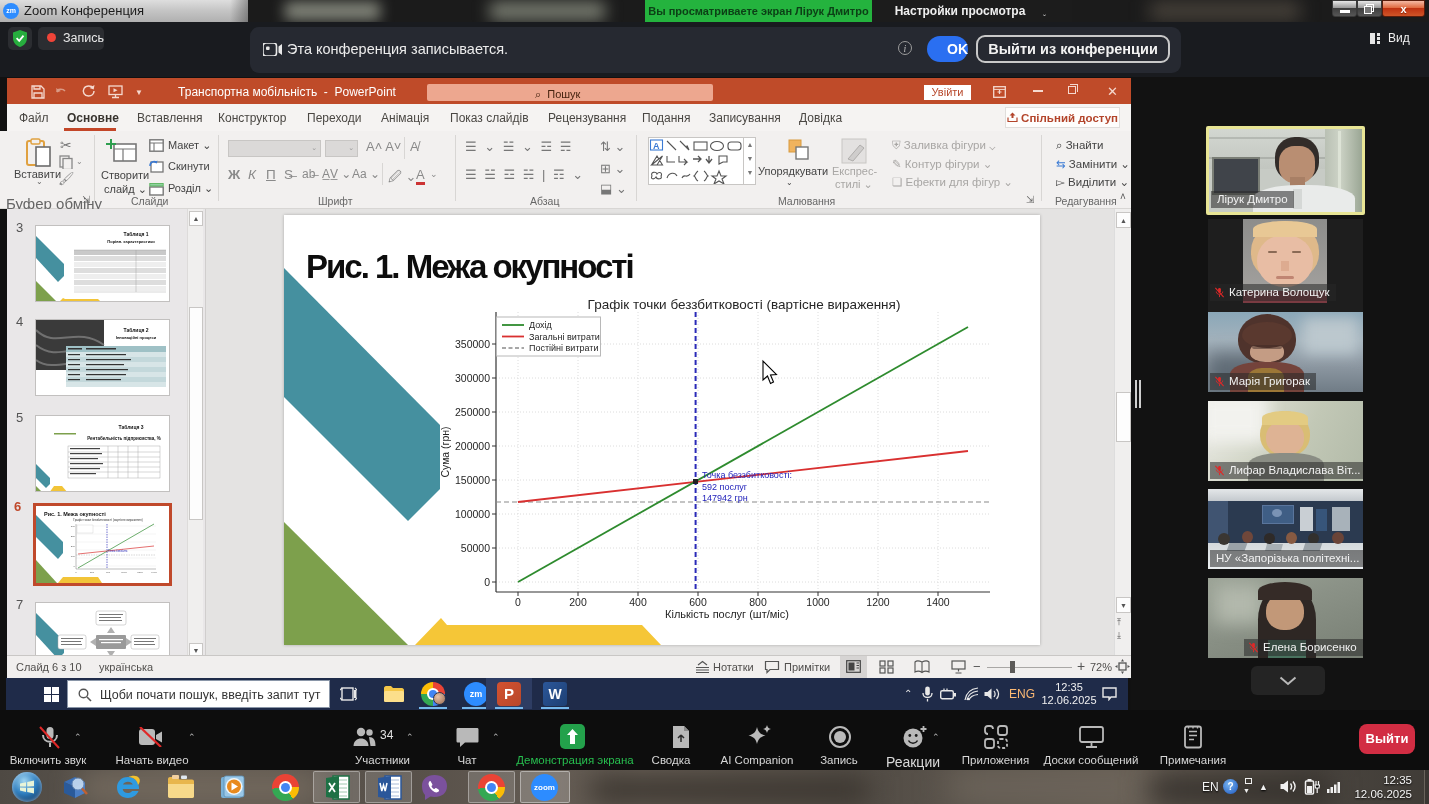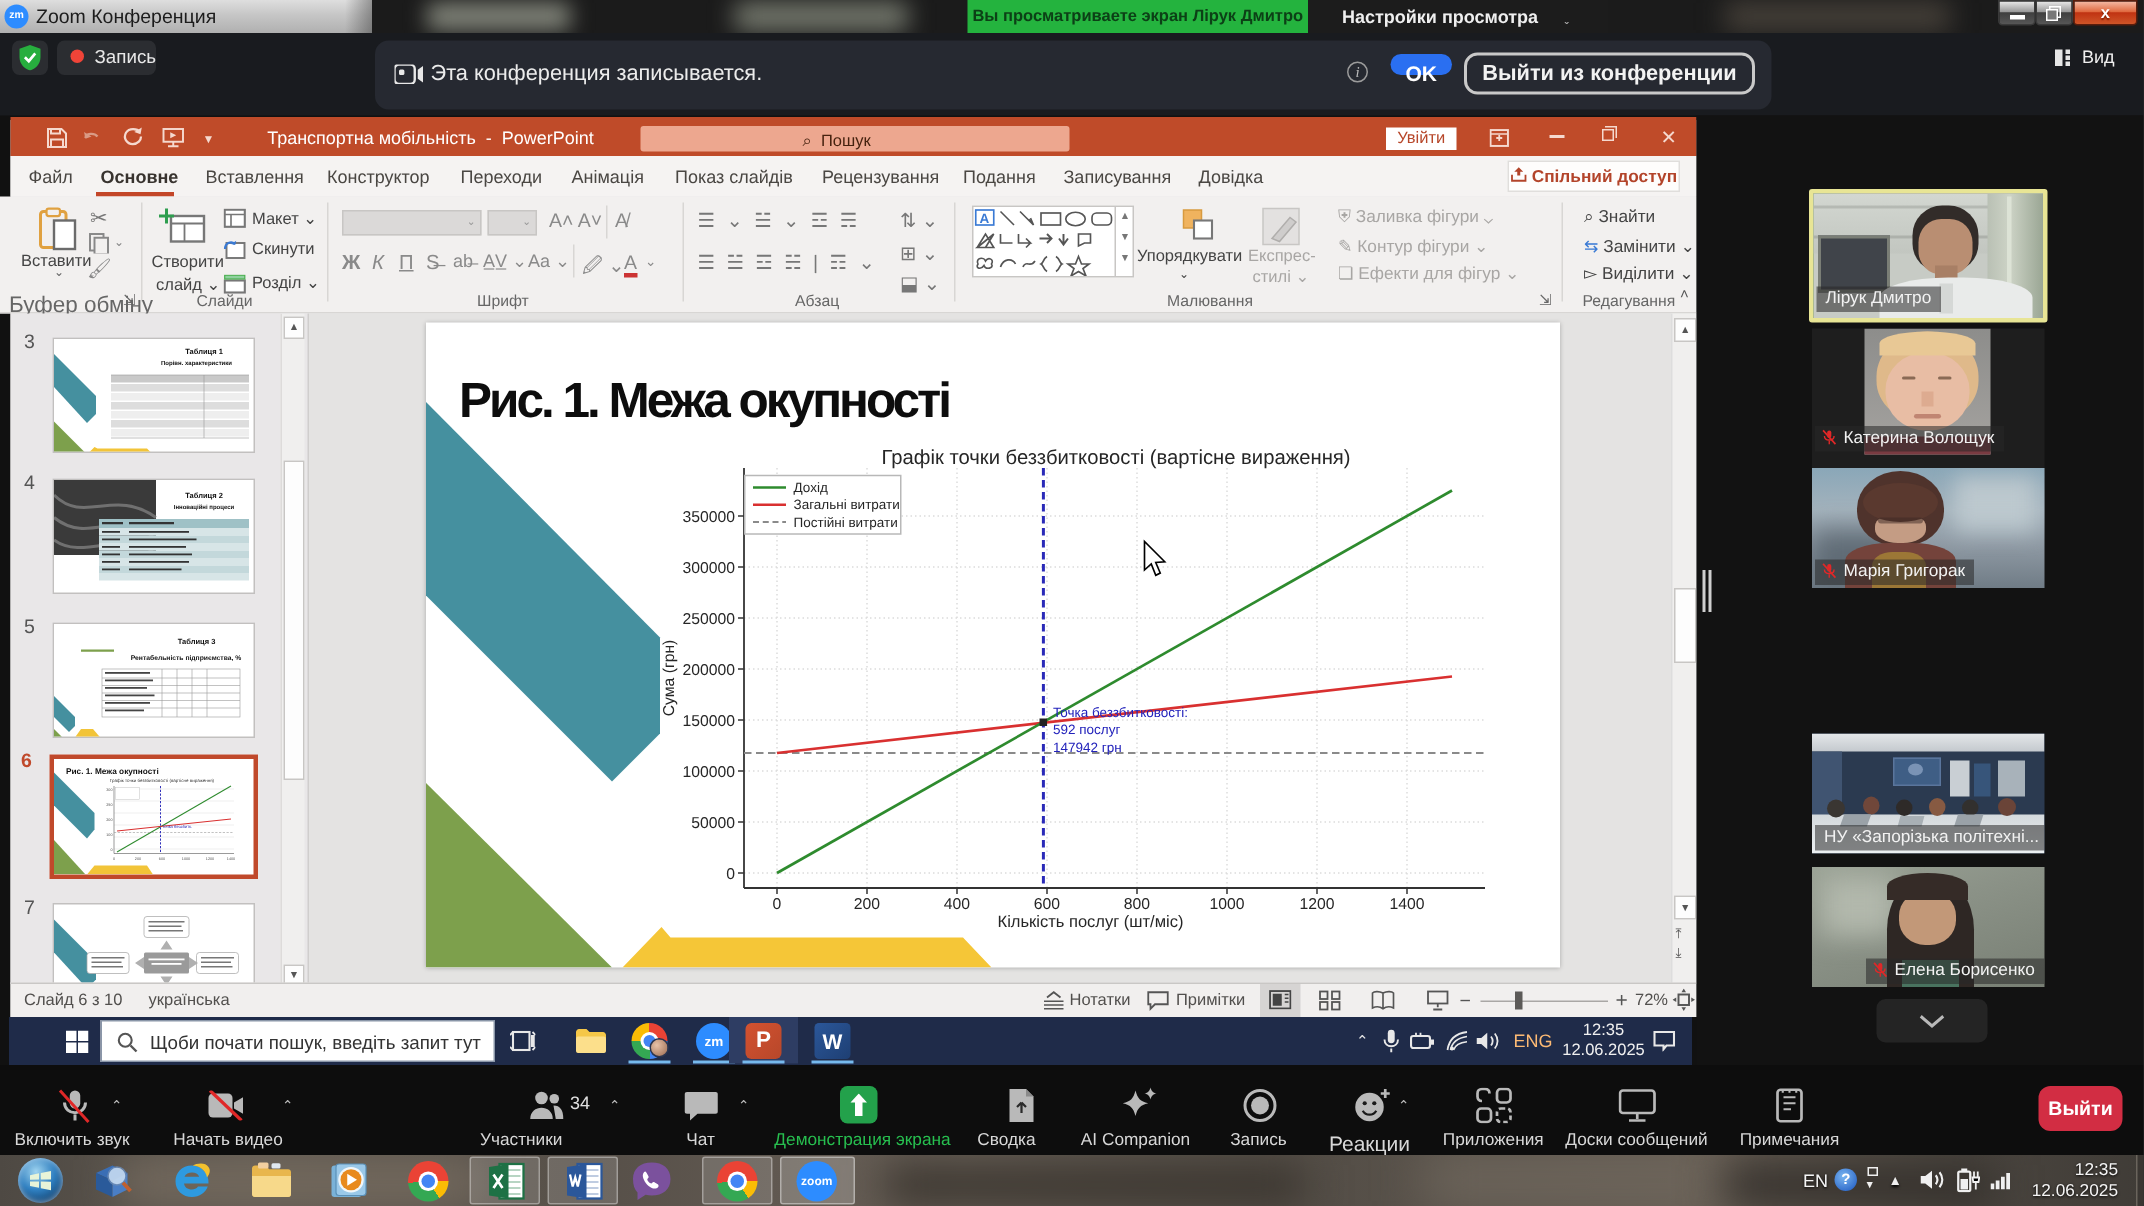--- a/index.html
+++ b/index.html
@@ -43,21 +43,21 @@
   <div class="abs" style="left:38px;top:5px;width:66px;height:23px;background:#2b2d31;border-radius:5px;color:#e8e8e8;font-size:12.5px;line-height:23px;"><span style="display:inline-block;width:9px;height:9px;border-radius:50%;background:#f04438;margin:0 7px 0 9px;"></span>Запись</div>
 
   <div class="abs" style="left:250px;top:5px;width:931px;height:46px;background:#262931;border-radius:9px;"></div>
   <svg class="abs" style="left:263px;top:21px;" width="20" height="13" viewBox="0 0 20 13">
         <rect x="0" y="0" width="13.5" height="13" rx="3" fill="none" stroke="#e8e8e8" stroke-width="1.6"></rect>
         <rect x="3" y="3.4" width="3.6" height="3.6" rx="1" fill="#e8e8e8"></rect>
         <path d="M15.5 3.5 L19 1 V12 L15.5 9.5 Z" fill="#e8e8e8"></path>
       </svg>
   <div class="abs" style="left:287px;top:19px;font-size:14.5px;color:#ececec;">Эта конференция записывается.</div>
   <div class="abs" style="left:898px;top:19px;width:14px;height:14px;border:1px solid #9b9b9b;border-radius:50%;color:#bbb;font-size:10px;text-align:center;line-height:14px;font-family:'Liberation Serif',serif;font-style:italic;">i</div>
-  <div class="abs" style="left:927px;top:14px;width:41px;height:14px;background:#2a6ff1;border-radius:13px;color:#fff;font-size:14px;font-weight:bold;text-align:center;line-height:26px;">OK</div>
+  <div class="abs" style="left:927px;top:14px;width:41px;height:26px;background:#2a6ff1;border-radius:13px;color:#fff;font-size:14px;font-weight:bold;text-align:right;line-height:26px;">OK</div>
   <div class="abs" style="left:976px;top:13px;width:194px;height:28px;border:2px solid #c9c9c9;border-radius:9px;color:#f2f2f2;font-size:14.5px;font-weight:bold;text-align:center;line-height:25px;">Выйти из конференции</div>
 
   <div class="abs" style="left:1370px;top:11px;width:13px;height:11px;">
         <div class="abs" style="left:0;top:0;width:5px;height:11px;background:#e6e6e6;"></div>
         <div class="abs" style="left:7px;top:0;width:3px;height:3px;background:#e6e6e6;"></div>
         <div class="abs" style="left:7px;top:4px;width:3px;height:3px;background:#e6e6e6;"></div>
         <div class="abs" style="left:7px;top:8px;width:3px;height:3px;background:#e6e6e6;"></div>
       </div>
   <div class="abs" style="left:1388px;top:9px;font-size:12px;color:#f0f0f0;">Вид</div>
 </div>
@@ -666,21 +666,21 @@
   <div class="abs" style="left:107px;top:44px;width:90px;text-align:center;font-size:11.5px;">Начать видео</div>
 
   <svg class="abs" style="left:352px;top:16px;" width="24" height="22" viewBox="0 0 24 22">
         <circle cx="9" cy="6" r="4.2" fill="#b9b9b9"></circle>
         <path d="M1.5 20 C1.5 10 16.5 10 16.5 20 Z" fill="#b9b9b9"></path>
         <circle cx="17.5" cy="6.5" r="3.2" fill="#b9b9b9"></circle>
         <path d="M17 11 C21.5 11 23.5 14 23.5 20 H18.5" fill="#b9b9b9"></path>
       </svg>
   <div class="abs" style="left:380px;top:18px;font-size:12px;color:#e0e0e0;">34</div>
   <div class="abs" style="left:406px;top:22px;font-size:9px;color:#bbb;">⌃</div>
-  <div class="abs" style="left:320px;top:44px;width:90px;text-align:left;font-size:11.5px;">Участники</div>
+  <div class="abs" style="left:320px;top:44px;width:90px;text-align:right;font-size:11.5px;">Участники</div>
 
   <svg class="abs" style="left:456px;top:17px;" width="23" height="21" viewBox="0 0 23 21">
         <path d="M2 1 H21 C22 1 22.5 1.5 22.5 2.5 V14 C22.5 15 22 15.5 21 15.5 H9 L4 20 V15.5 H2 C1 15.5 0.5 15 0.5 14 V2.5 C0.5 1.5 1 1 2 1 Z" fill="#b9b9b9"></path>
       </svg>
   <div class="abs" style="left:492px;top:22px;font-size:9px;color:#bbb;">⌃</div>
   <div class="abs" style="left:422px;top:44px;width:90px;text-align:center;font-size:11.5px;">Чат</div>
 
   <div class="abs" style="left:560px;top:14px;width:25px;height:25px;background:#23a14b;border-radius:5px;"></div>
   <svg class="abs" style="left:566px;top:19px;" width="13" height="15" viewBox="0 0 13 15">
         <path d="M6.5 0 L12 6 H9 V15 H4 V6 H1 Z" fill="#fff"></path>
@@ -897,20 +897,33 @@
     <div class="abs" style="left:22px;top:50px;width:74px;height:30px;border-radius:40% 40% 0 0;background:#74433b;"></div>
     <div class="abs" style="left:40px;top:56px;width:36px;height:24px;background:#9c7736;border-radius:38% 38% 0 0;"></div>
     <div class="abs" style="left:2px;top:61px;height:17px;background:rgba(40,40,40,0.55);color:#f2f2f2;font-size:11.5px;line-height:17px;padding:0 6px 0 4px;"><svg width="11" height="11" viewBox="0 0 24 24" style="vertical-align:-1.5px;margin-right:4px;">
             <rect x="9" y="2" width="6" height="11" rx="3" fill="#e02828"></rect>
             <path d="M5 10 C5 18 19 18 19 10" fill="none" stroke="#e02828" stroke-width="2"></path>
             <line x1="12" y1="17" x2="12" y2="22" stroke="#e02828" stroke-width="2"></line>
             <line x1="3" y1="2" x2="21" y2="22" stroke="#e02828" stroke-width="2.4"></line>
           </svg>Марія Григорак</div>
   </div>
 
+  <div class="abs" style="left:77px;top:324px;width:155px;height:80px;background:linear-gradient(115deg,#e8e8e2 0%,#d6d9cc 30%,#c2c8b6 60%,#b2baa8);overflow:hidden;">
+    <div class="abs" style="left:-10px;top:-8px;width:70px;height:50px;background:#f2f2ee;filter:blur(8px);"></div>
+    <div class="abs" style="left:52px;top:10px;width:50px;height:46px;border-radius:50% 50% 46% 46%;background:#d9bd74;"></div>
+    <div class="abs" style="left:58px;top:20px;width:38px;height:34px;border-radius:46%;background:#deb394;"></div>
+    <div class="abs" style="left:54px;top:10px;width:46px;height:14px;border-radius:50% 50% 0 0;background:#e3cb82;"></div>
+    <div class="abs" style="left:40px;top:52px;width:76px;height:28px;border-radius:42% 42% 0 0;background:#8a8d84;"></div>
+    <div class="abs" style="left:2px;top:61px;height:17px;background:rgba(40,40,40,0.55);color:#f2f2f2;font-size:11.5px;line-height:17px;padding:0 6px 0 4px;"><svg width="11" height="11" viewBox="0 0 24 24" style="vertical-align:-1.5px;margin-right:4px;">
+            <rect x="9" y="2" width="6" height="11" rx="3" fill="#e02828"></rect>
+            <path d="M5 10 C5 18 19 18 19 10" fill="none" stroke="#e02828" stroke-width="2"></path>
+            <line x1="12" y1="17" x2="12" y2="22" stroke="#e02828" stroke-width="2"></line>
+            <line x1="3" y1="2" x2="21" y2="22" stroke="#e02828" stroke-width="2.4"></line>
+          </svg>Лифар Владислава Віт...</div>
+  </div>
 
   <div class="abs" style="left:77px;top:412px;width:155px;height:80px;background:#2b3a50;overflow:hidden;">
     <div class="abs" style="left:0;top:0;width:155px;height:12px;background:linear-gradient(#e4e7e9,#c4c9ce);"></div>
     <div class="abs" style="left:0;top:12px;width:20px;height:44px;background:#405471;"></div>
     <div class="abs" style="left:54px;top:16px;width:32px;height:19px;background:#3f5e85;border:1px solid #5a759c;"></div>
     <div class="abs" style="left:64px;top:20px;width:10px;height:8px;background:#7a93b5;border-radius:50%;"></div>
     <div class="abs" style="left:92px;top:18px;width:13px;height:24px;background:#c9cfd4;"></div>
     <div class="abs" style="left:108px;top:20px;width:11px;height:22px;background:#37557a;"></div>
     <div class="abs" style="left:124px;top:18px;width:18px;height:24px;background:#a8b2ba;"></div>
     <div class="abs" style="left:0;top:54px;width:155px;height:26px;background:linear-gradient(#d4d9dc,#ecf0f2);"></div>

